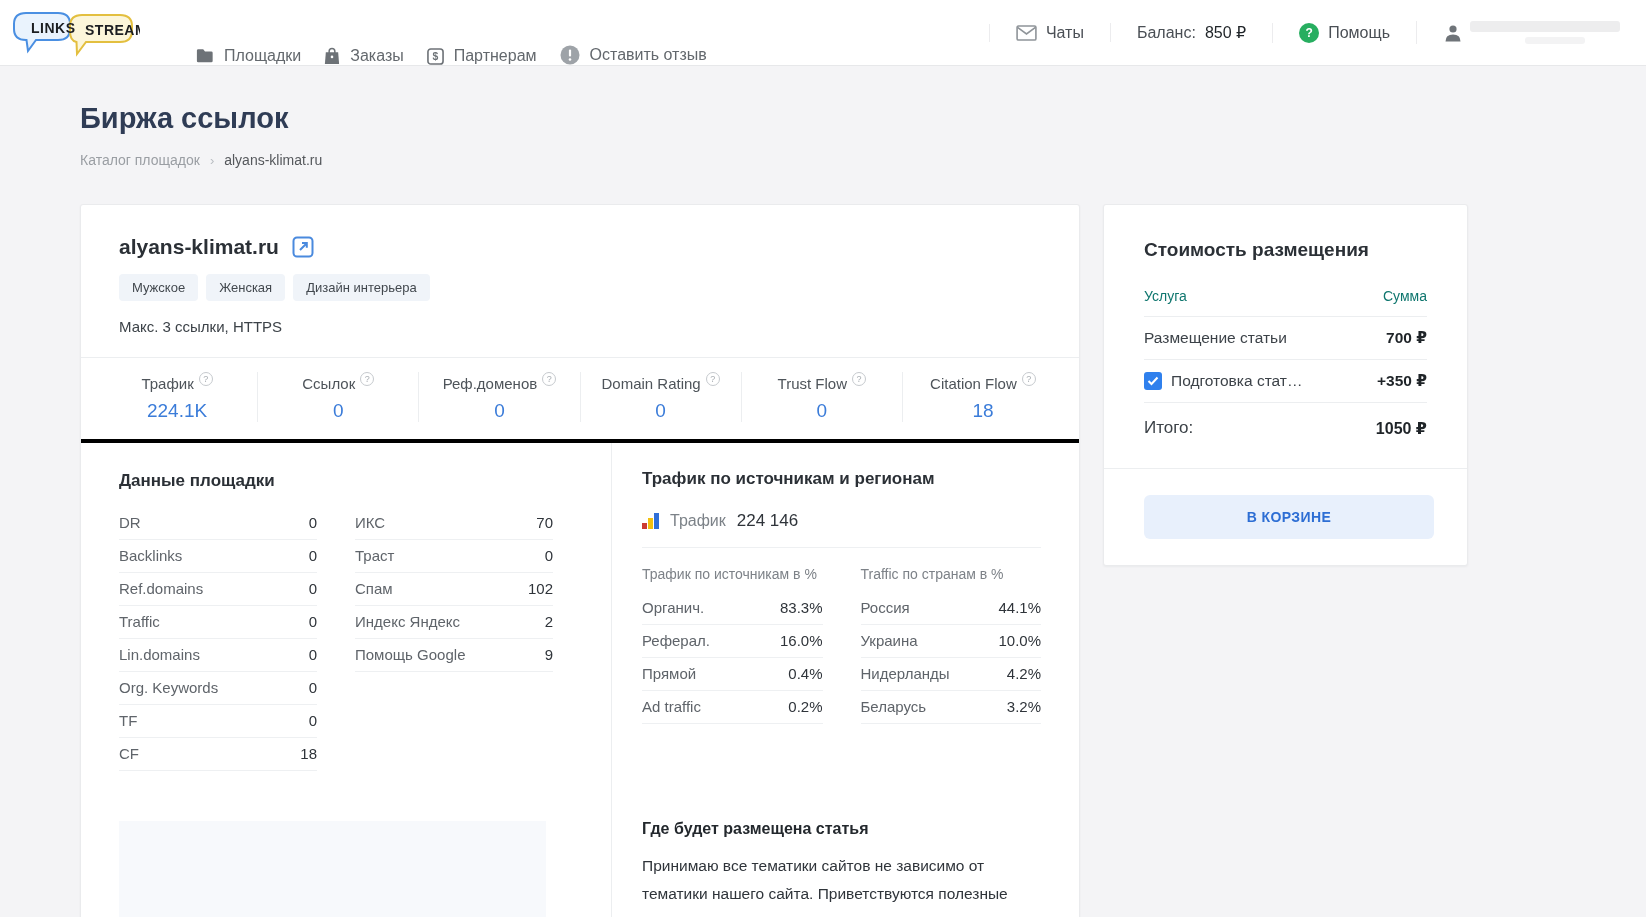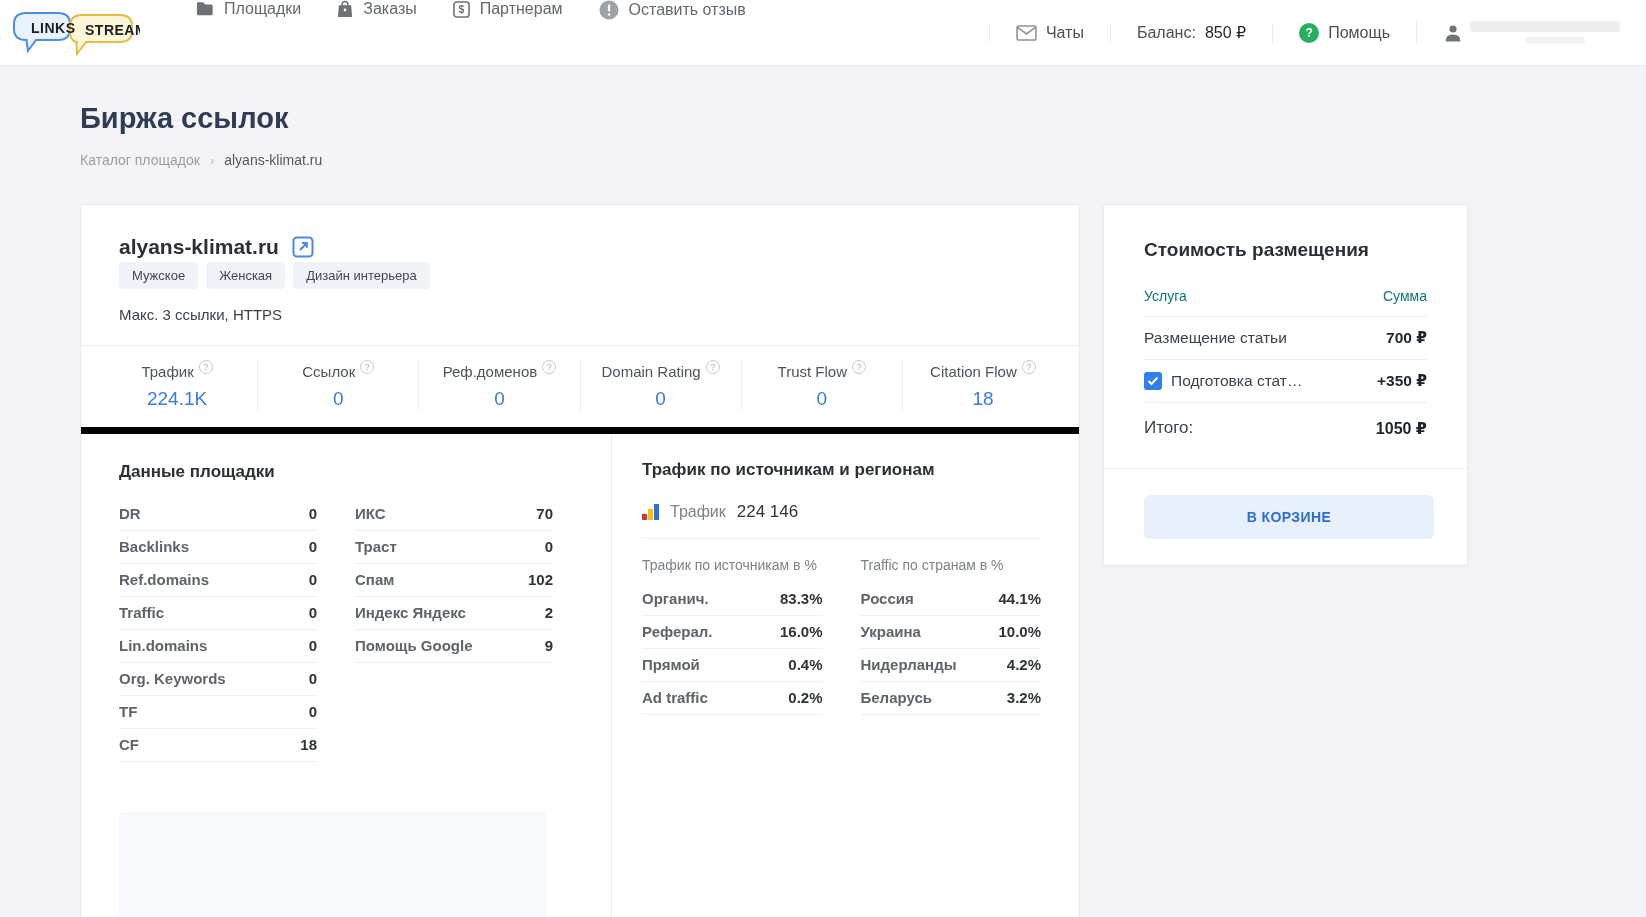--- a/index.html
+++ b/index.html
@@ -7,21 +7,21 @@
   body {
     font-family:"Liberation Sans","DejaVu Sans",sans-serif;
     background:#f4f4f6; color:#33383d; position:relative;
   }
   
   .header {
     height:66px; background:#fff; border-bottom:1px solid #e7e8ea;
     display:flex; align-items:stretch;
   }
   .logo-wrap { display:flex; align-items:center; padding-left:8px; width:160px;font-weight:bold; }
-  .nav { display:flex; align-items:flex-start; gap:36px; margin-left:36px; flex:1; }
+  .nav { display:flex; align-items:flex-end; gap:23px; margin-left:36px; flex:1; }
   .nav-item { display:flex; align-items:center; gap:10px; font-size:16px; color:#63686d; cursor:pointer; }
   .nav-item svg { display:block; }
   .hdr-right { display:flex; align-items:center;padding-left:24px; }
   .hdr-cell {
     display:flex; align-items:center; gap:9px; padding:0 26px;
     border-left:1px solid #ececee; font-size:16px; color:#4a4f55; cursor:pointer;
   }
   .balance-num { font-weight:normal; color:#1f2428; }
   .q-badge {
     width:20px; height:20px; border-radius:50%; background:#27ae60; color:#fff;
@@ -41,47 +41,47 @@
     background:#fff; border:1px solid #eaebed; border-radius:3px;
     box-shadow:0 1px 2px rgba(40,50,60,.05);
   }
   .main-card { width:1000px; min-height:760px; }
   .cost-card { width:365px; padding:34px 40px 26px; }
   
   .mc-head { padding:30px 38px 22px; }
   .domain-row { display:flex; align-items:center; gap:13px; }
   .domain { font-size:21px; font-weight:bold; color:#2b3036; }
   .ext-link { width:22px; height:22px; cursor:pointer; }
-  .tags { display:flex; gap:8px; margin-top:3px; }
+  .tags { display:flex; gap:8px; margin-top:15px; }
   .tag {
     background:#f0f4f9; color:#42484e; font-size:13px;
     padding:6px 13px; border-radius:4px;
   }
   .conditions { margin-top:17px; font-size:15px; color:#3c4248; }
   
-  .stats-row { border-top:1px solid #eceef0; border-bottom:7px solid #000000; display:flex; padding:14px 16px 17px; }
+  .stats-row { border-top:1px solid #eceef0; border-bottom:4px solid #000000; display:flex; padding:14px 16px 17px; }
   .stat { flex:1; text-align:center; }
   .stat + .stat { border-left:1px solid #eceef0; }
   .stat-label { font-size:15px; color:#4e545a; }
   .q-icon {
     display:inline-block; width:14px; height:14px; border:1px solid #c6cace; border-radius:50%;
     font-size:9px; line-height:12px; text-align:center; color:#a8adb2;
     vertical-align:7px; margin-left:5px; cursor:pointer;
   }
   .stat-value { margin-top:7px; font-size:19px; color:#3b7cd9; font-weight:500; }
   
   .mc-body { display:flex; align-items:stretch; }
   .body-left { width:530px; padding:28px 0 0 38px; }
   .body-right { flex:1; border-left:1px solid #eceef0; padding:26px 38px 30px 30px; }
   .section-title { font-size:17px; font-weight:bold; color:#2b3036; }
   .kv-cols { display:flex; gap:38px; margin-top:16px; }
   .kv-col { flex:0 0 198px; }
   .kv-row {
     display:flex; justify-content:space-between; align-items:center;
-    padding:7px 0 8px; border-bottom:1px solid #eef0f2; font-size:15px;font-weight:bold;
+    padding:7px 0 8px; border-bottom:1px solid #eef0f2; font-size:15px;
   }
   .kv-label { color:#5f646a; }
   .kv-value { color:#2f343a; }
   .screenshot-placeholder { margin-top:50px; width:427px; height:260px; background:#f7f9fc; }
   
   .total-row { display:flex; align-items:center; gap:11px; margin-top:22px; padding-bottom:16px; border-bottom:1px solid #eef0f2; }
   .bars-icon { display:flex; align-items:flex-end; gap:1px; height:16px; }
   .bars-icon i { display:block; width:5px; }
   .bar-red { height:6px; background:#cc3b33; }
   .bar-yellow { height:11px; background:#f2c010; }
@@ -399,20 +399,24 @@
                   </div>
 
                   <div class="kv-row">
                     <span class="kv-label">Беларусь</span>
                     <span class="kv-value">3.2%</span>
                   </div>
                 </div>
             </div>
           </div>
 
+          <div class="article-block">
+            <div class="article-title">Где будет размещена статья</div>
+            <div class="article-text">Принимаю все тематики сайтов не зависимо от тематики нашего сайта. Приветствуются полезные</div>
+          </div>
         </div>
       </div>
     </div>
 
     <div class="card cost-card">
       <div class="cost-title">Стоимость размещения</div>
       <div class="cost-header">
         <span>Услуга</span>
         <span>Сумма</span>
       </div>

